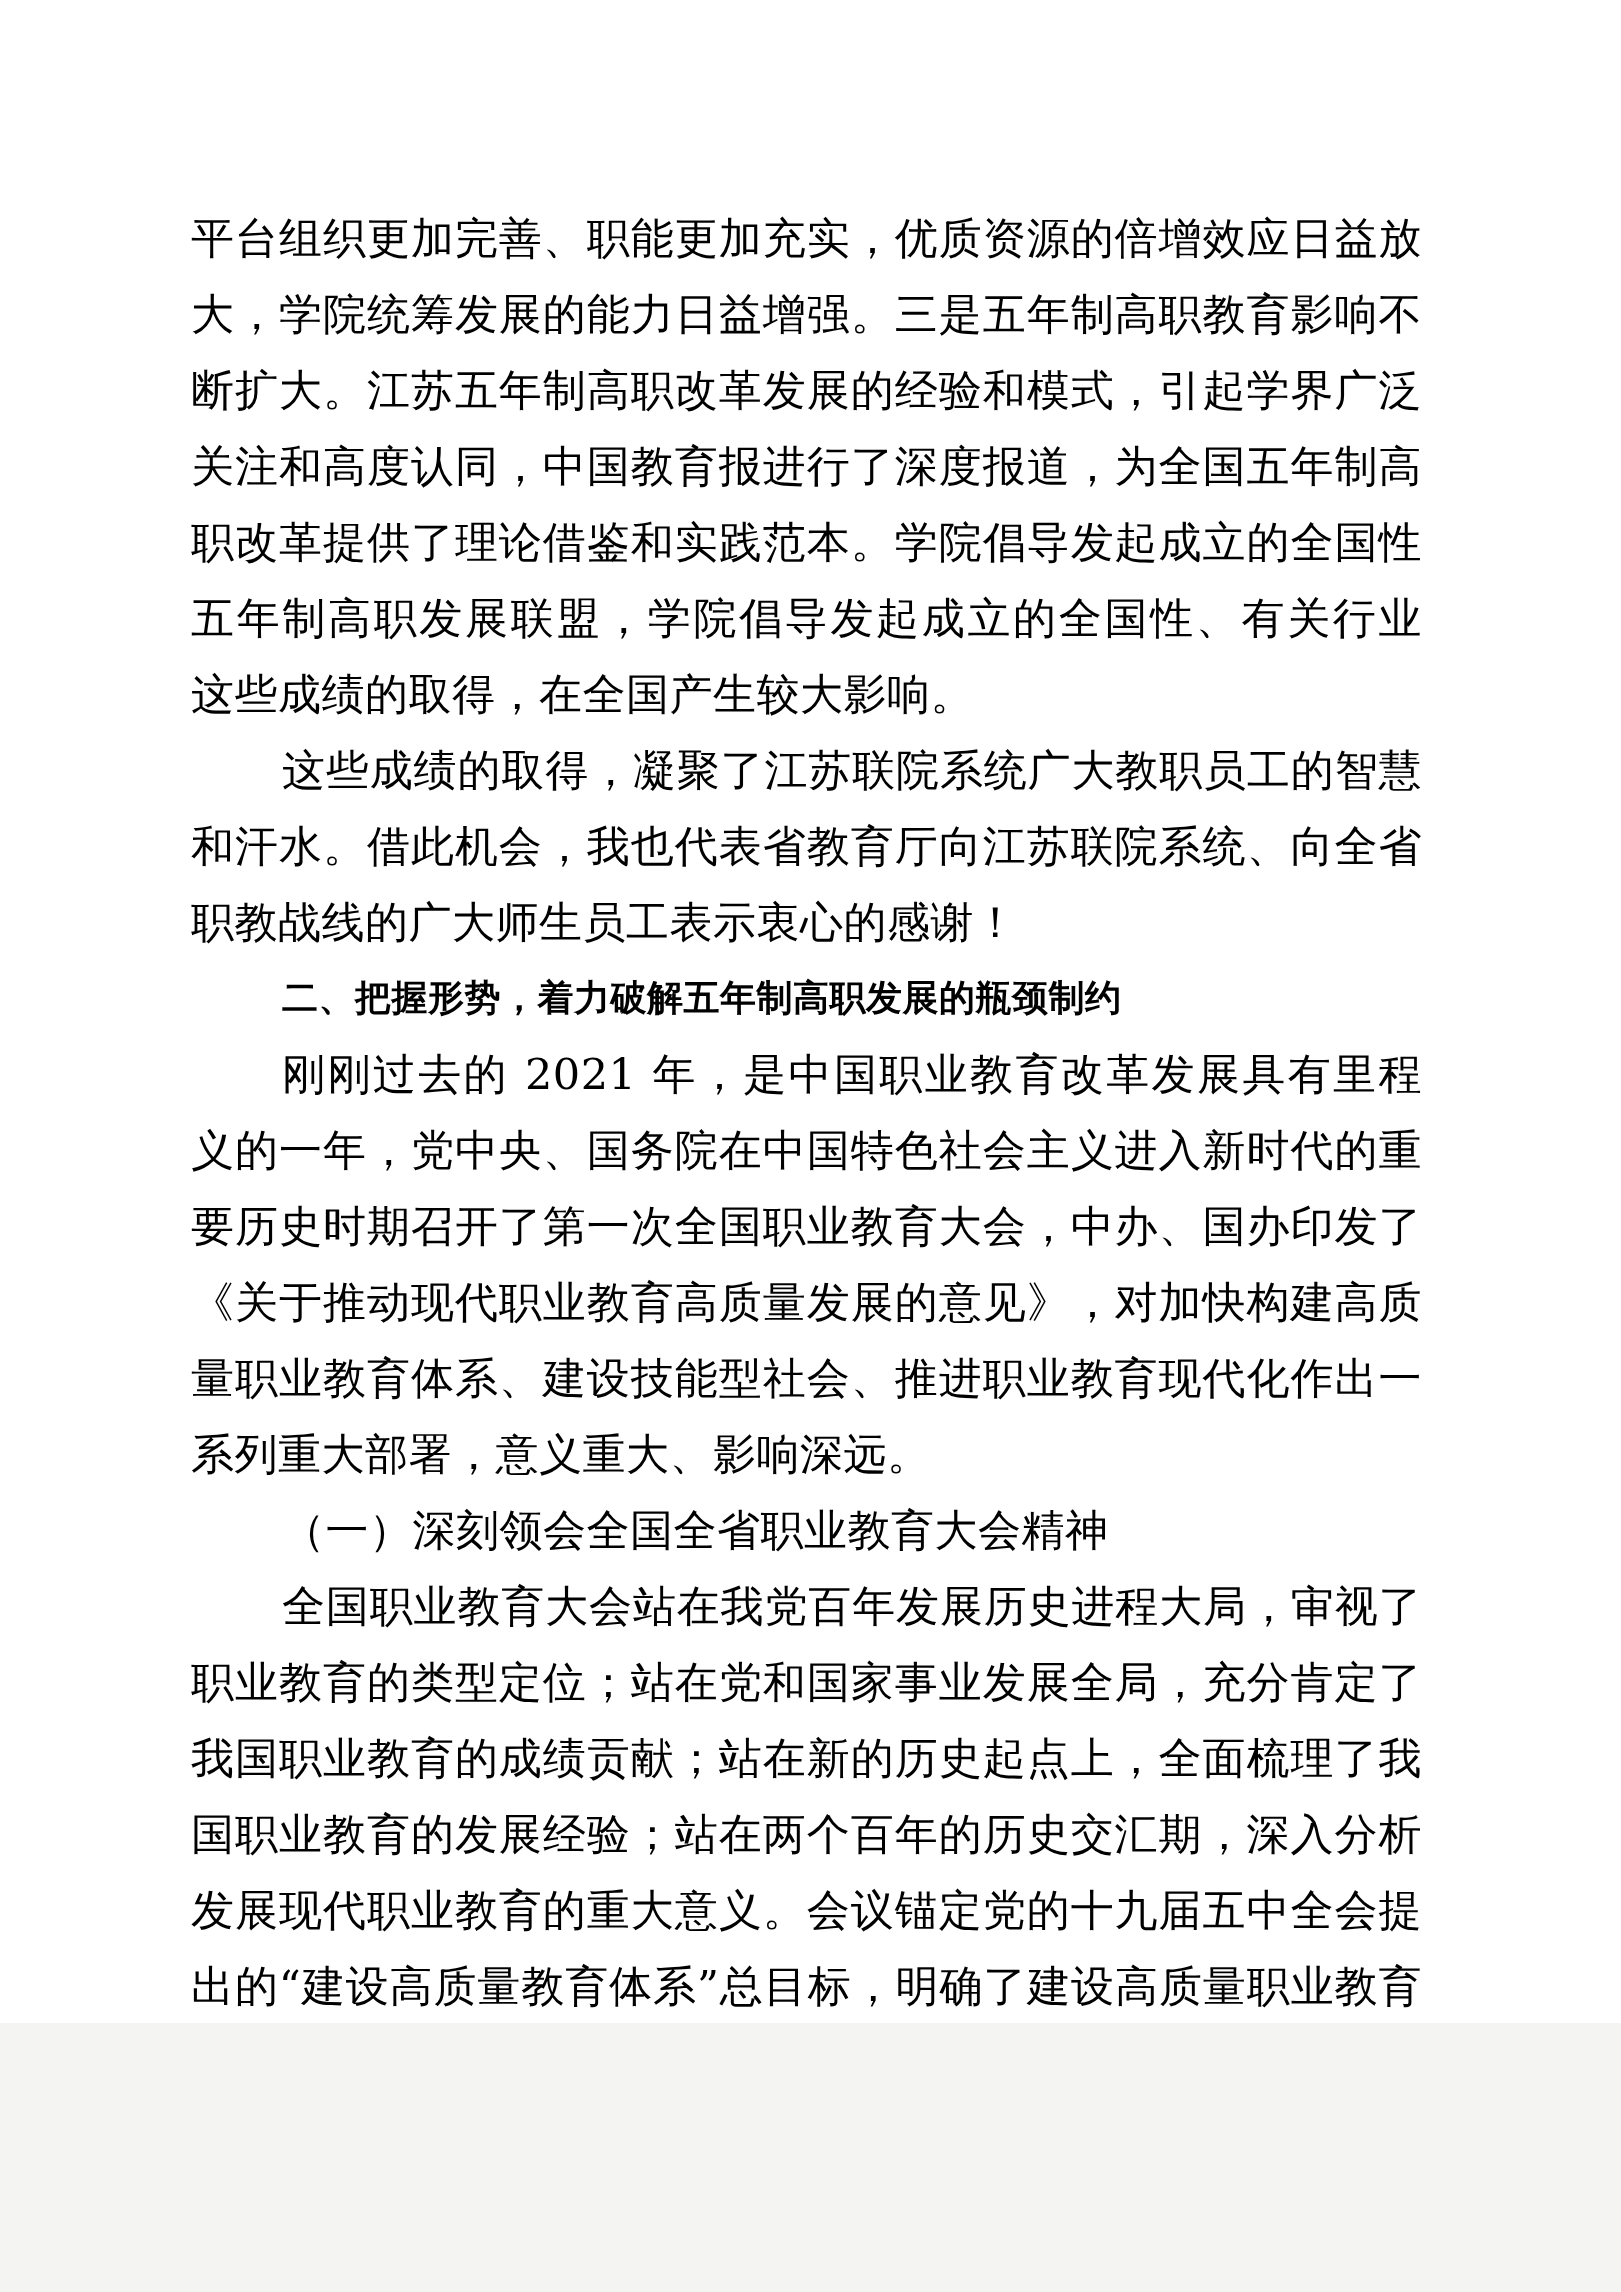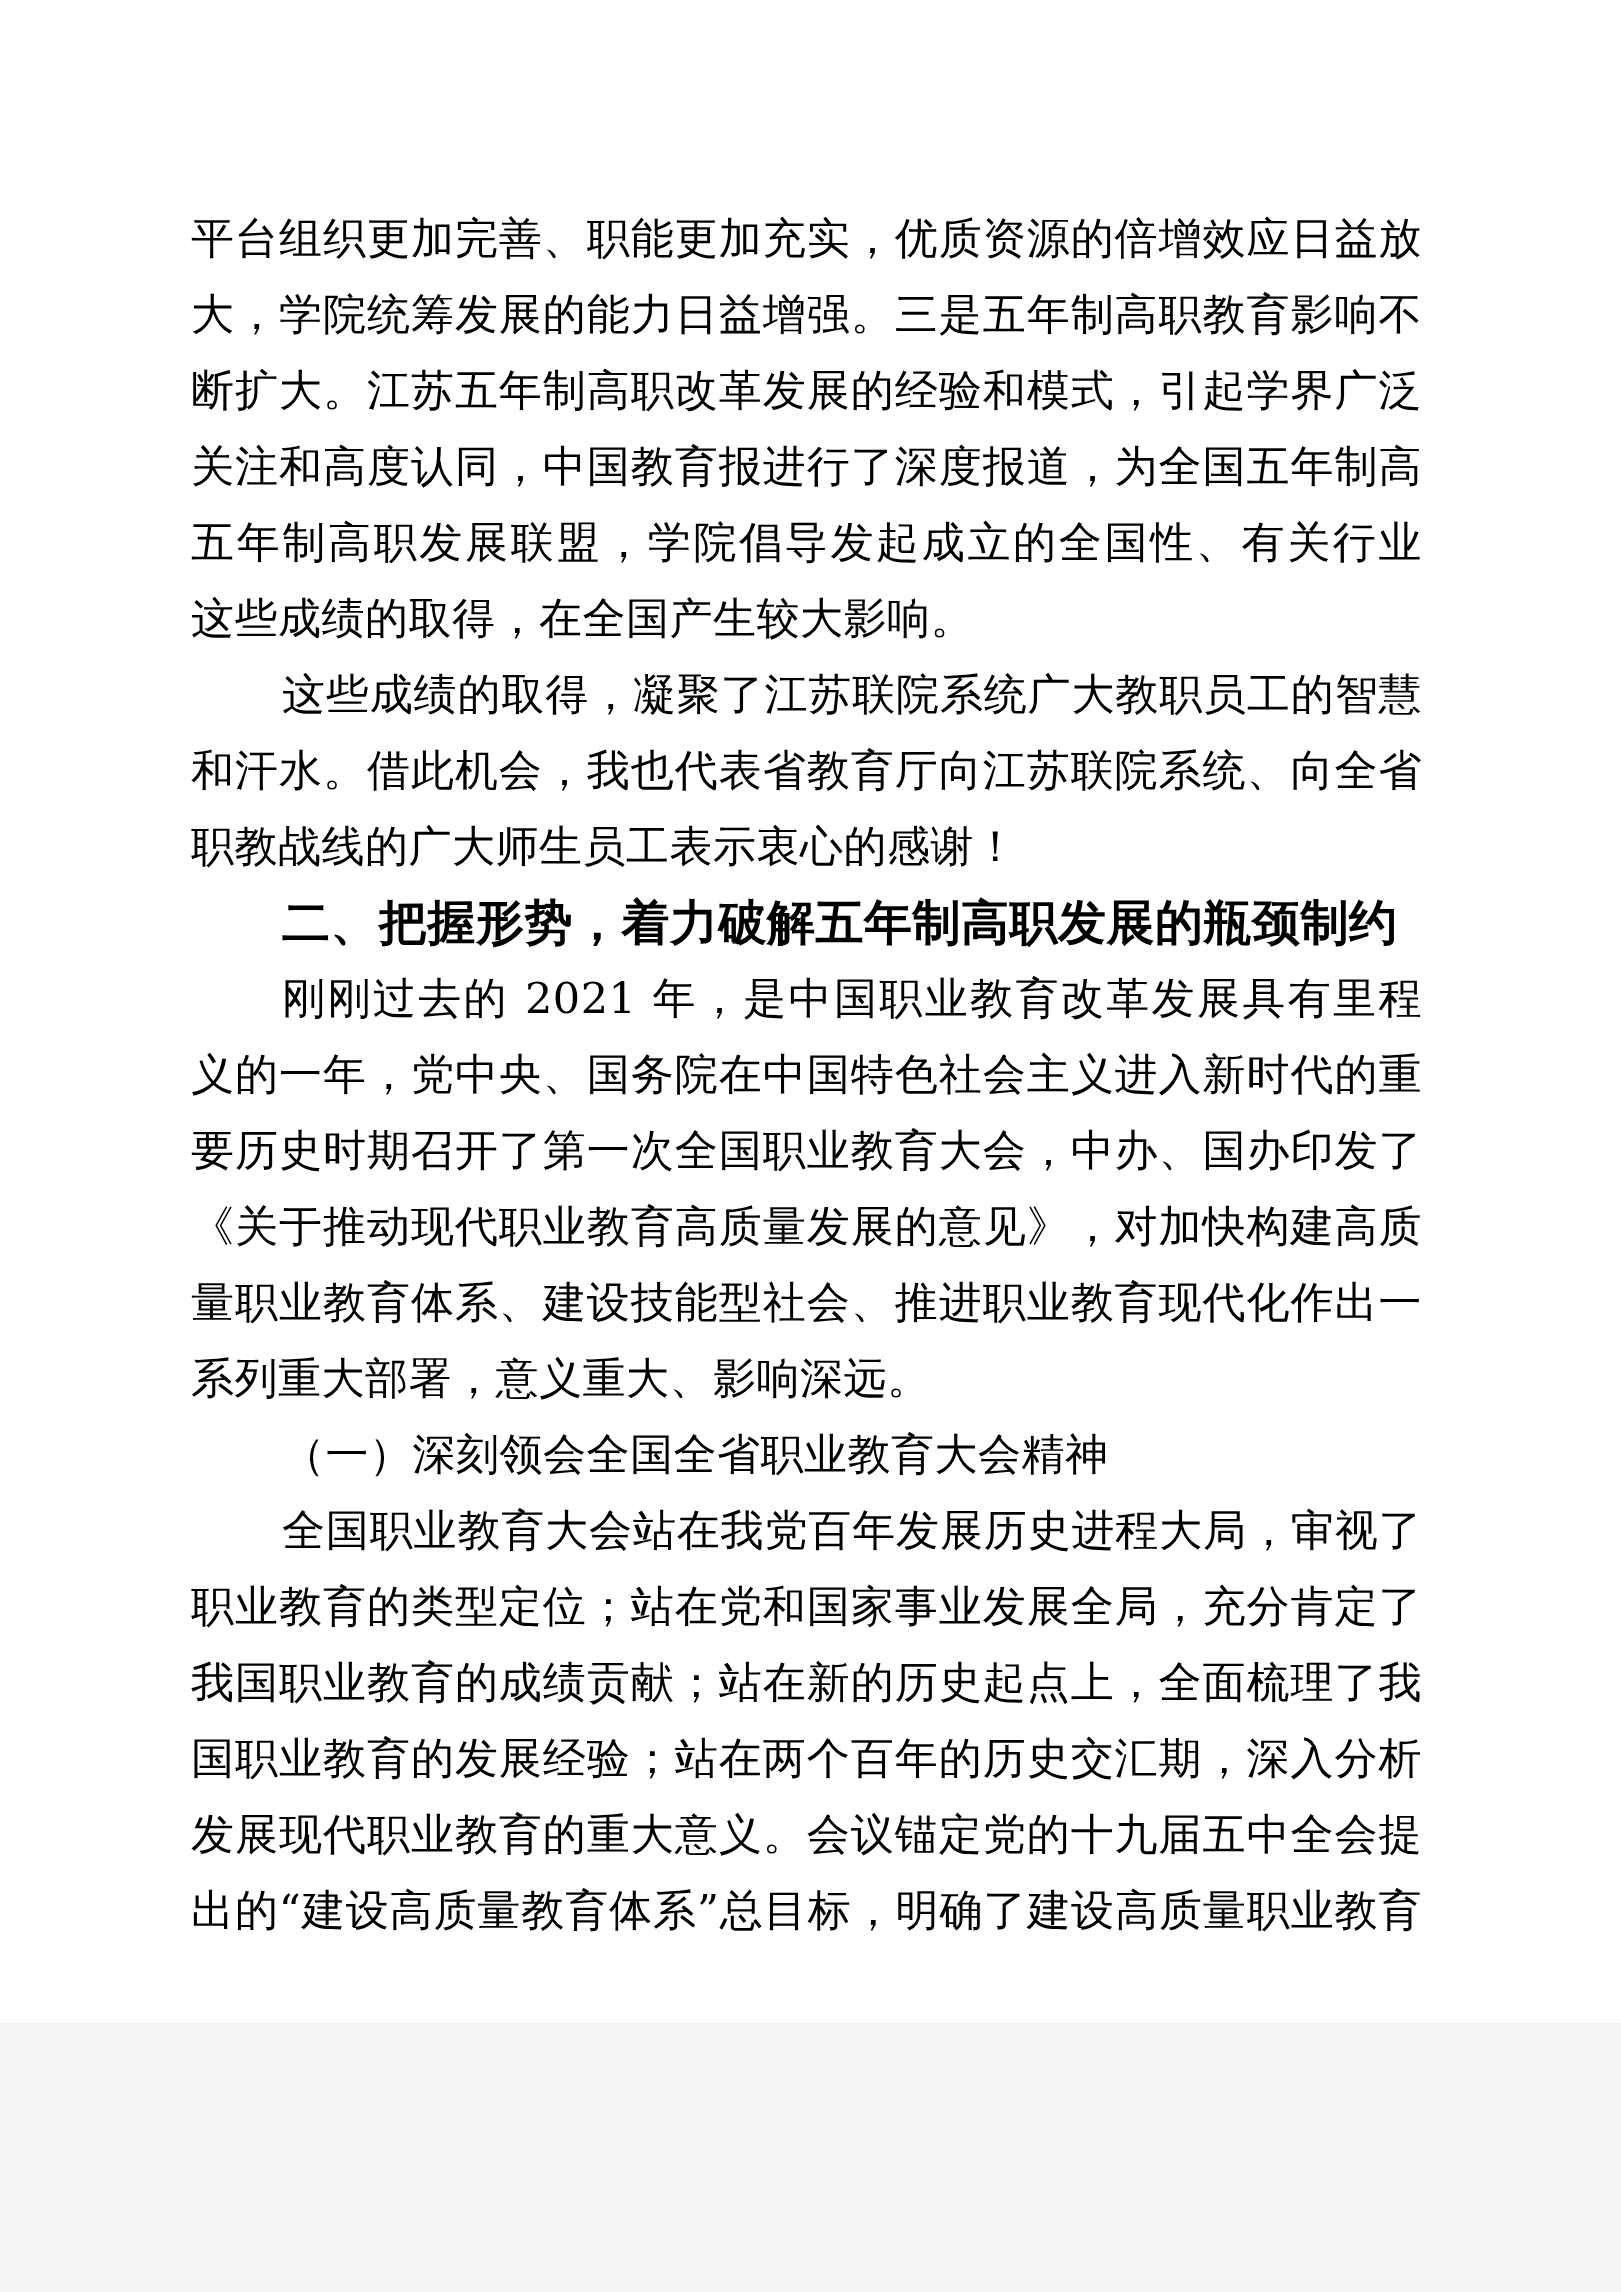--- a/index.html
+++ b/index.html
@@ -35,21 +35,21 @@
   .line.justify {
     text-align: justify;
     text-align-last: justify;
   }
   .line.indent {
     text-indent: 91px;
   }
   .line.heading1 {
     font-family: "DejaVu Sans", "Liberation Sans", sans-serif;
     font-weight: 700;
-    font-size: 48px;
+    font-size: 36px;
   }
   .line.heading2 {
     font-weight: 400;
   }
   .footer {
     position: absolute;
     top: 2082px;
     left: 0;
     width: 100%;
     text-align: center;
@@ -60,20 +60,21 @@
 </style>
 </head>
 <body>
 
 <div class="page">
   <div class="content" id="content">
       <div class="line body justify">平台组织更加完善、职能更加充实，优质资源的倍增效应日益放</div>
       <div class="line body justify">大，学院统筹发展的能力日益增强。三是五年制高职教育影响不</div>
       <div class="line body justify">断扩大。江苏五年制高职改革发展的经验和模式，引起学界广泛</div>
       <div class="line body justify">关注和高度认同，中国教育报进行了深度报道，为全国五年制高</div>
+      <div class="line body justify">职改革提供了理论借鉴和实践范本。学院倡导发起成立的全国性</div>
       <div class="line body justify">五年制高职发展联盟，学院倡导发起成立的全国性、有关行业</div>
       <div class="line body">这些成绩的取得，在全国产生较大影响。</div>
       <div class="line body justify indent">这些成绩的取得，凝聚了江苏联院系统广大教职员工的智慧</div>
       <div class="line body justify">和汗水。借此机会，我也代表省教育厅向江苏联院系统、向全省</div>
       <div class="line body">职教战线的广大师生员工表示衷心的感谢！</div>
       <div class="line heading1 indent">二、把握形势，着力破解五年制高职发展的瓶颈制约</div>
       <div class="line body justify indent">刚刚过去的 2021 年，是中国职业教育改革发展具有里程碑意</div>
       <div class="line body justify">义的一年，党中央、国务院在中国特色社会主义进入新时代的重</div>
       <div class="line body justify">要历史时期召开了第一次全国职业教育大会，中办、国办印发了</div>
       <div class="line body justify">《关于推动现代职业教育高质量发展的意见》，对加快构建高质</div>

